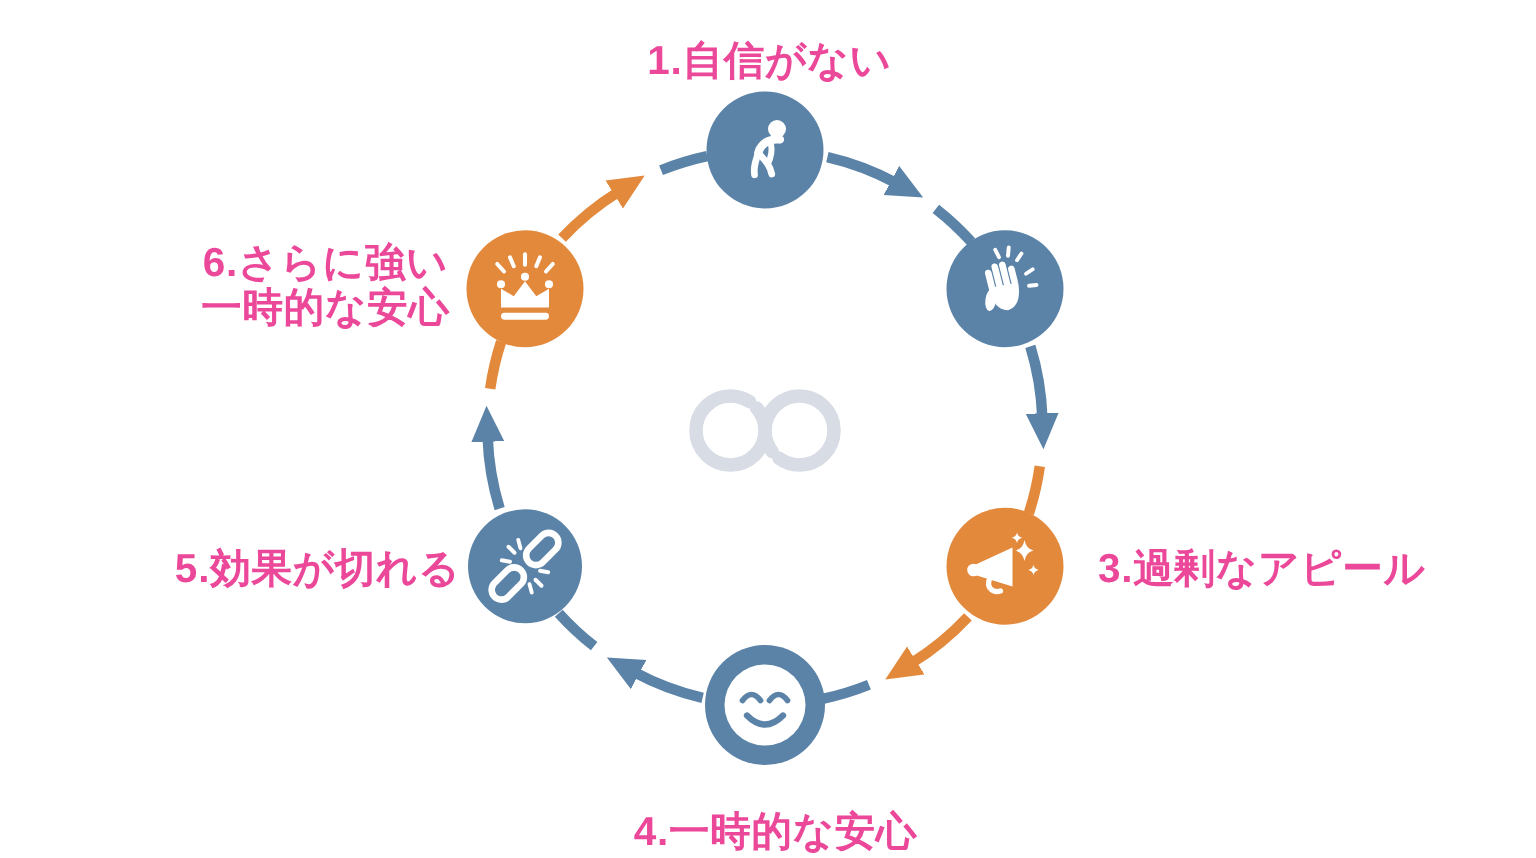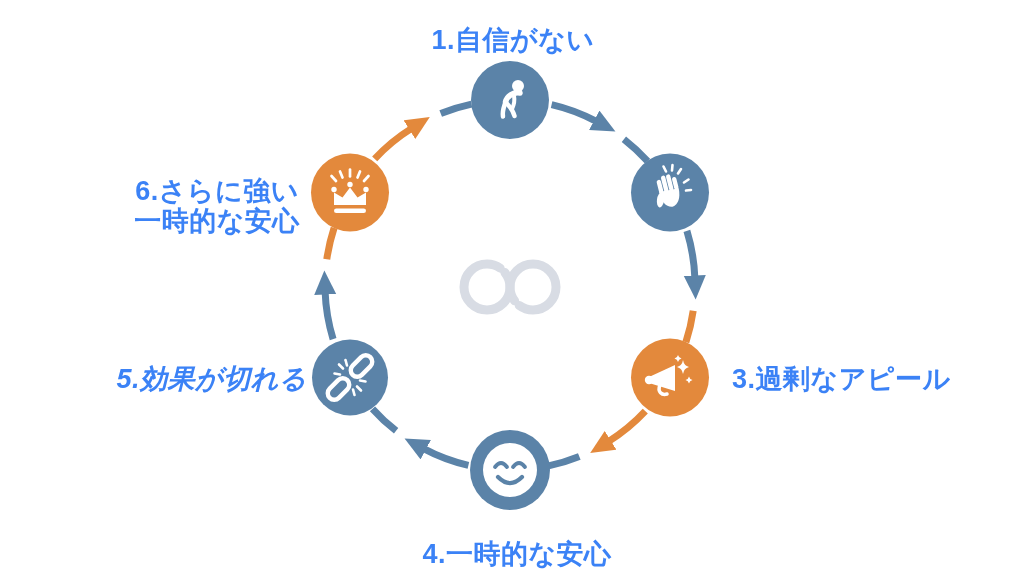--- a/index.html
+++ b/index.html
@@ -3,25 +3,25 @@
 <meta charset="utf-8">
 <style>
   html,body{margin:0;padding:0;background:#fff;}
   .stage{
     position:relative;width:1024px;height:572px;background:#fff;overflow:hidden;
     font-family:"Liberation Sans","DejaVu Sans",sans-serif;
   }
   .stage svg{position:absolute;left:0;top:0;}
   .label{
     position:absolute;font-weight:800;font-size:27px;line-height:30px;
-    color:#3b82f6;white-space:nowrap;letter-spacing:0.5px;
+    color:#ec4899;white-space:nowrap;letter-spacing:0.5px;
   }
   .label.center-x{transform:translateX(-50%);}
-  .label.align-right{text-align:right;font-style:italic;}
-  .label.align-center{text-align:center;margin-top:16px;}
+  .label.align-right{text-align:right;}
+  .label.align-center{text-align:center;}
   .l1{left:513px;top:25px;}
   .l2{left:733px;top:159px;}
   .l3{left:732px;top:364px;}
   .l4{left:517px;top:539px;}
   .l5{right:717px;top:364px;}
   .l6{left:217px;top:160px;}
 </style>
 </head>
 <body>
 

